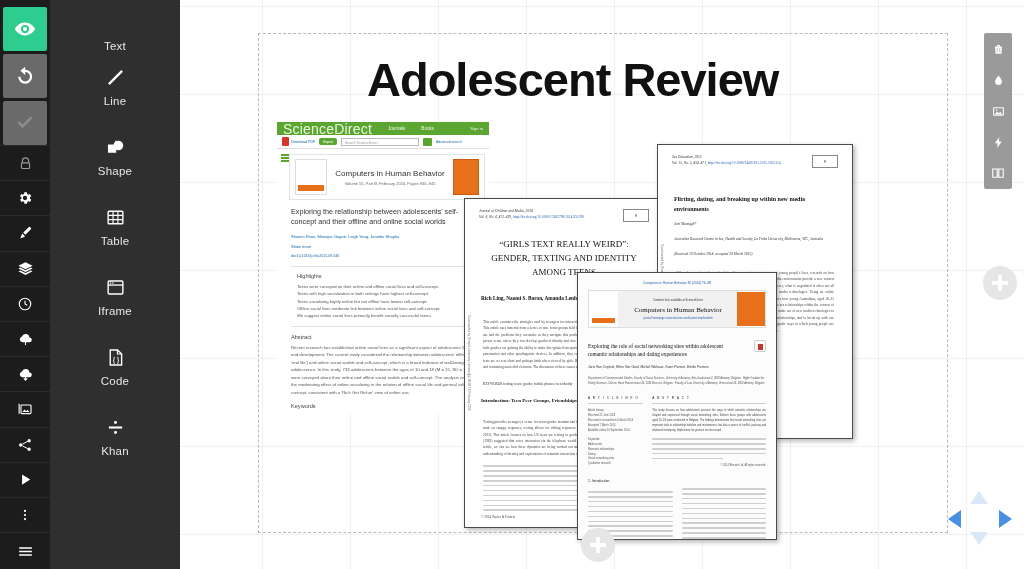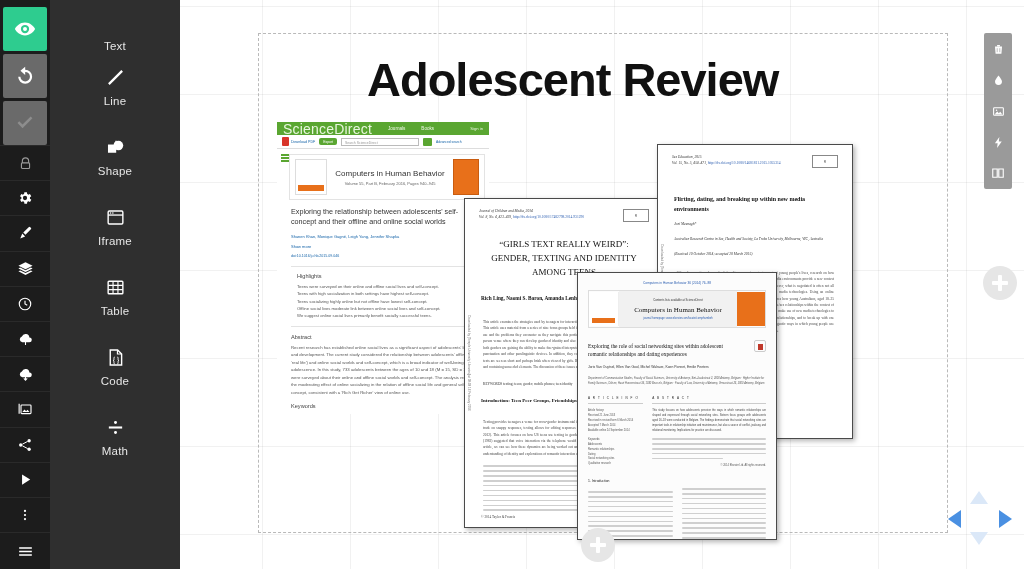--- a/index.html
+++ b/index.html
@@ -363,52 +363,52 @@
         <svg width="21" height="21" viewBox="0 0 24 24">
           <rect x="3.4" y="8.6" width="9.4" height="9.4" fill="#fff" stroke="none"></rect>
           <circle cx="15.4" cy="9.8" r="5.4" fill="#fff" stroke="none"></circle>
           <path d="M12.6 3.6 9.6 8.6h6z" fill="#fff" stroke="none"></path>
         </svg>
         <span class="tool-label">Shape</span>
       </div>
 
       <div class="tool">
         <svg width="21" height="21" viewBox="0 0 24 24">
+          <rect x="3.6" y="4.8" width="16.8" height="14.4" rx="1"></rect>
+          <path d="M3.6 9.6h16.8M3.6 14.4h16.8M9.2 4.8v14.4M14.8 4.8v14.4" stroke-width="1.3"></path>
+        </svg>
+        <span class="tool-label">Table</span>
+      </div>
+
+      <div class="tool">
+        <svg width="21" height="21" viewBox="0 0 24 24">
           <rect x="3.6" y="4.6" width="16.8" height="14.8" rx="1.3"></rect>
           <path d="M3.6 9.2h16.8" stroke-width="1.5"></path>
           <circle cx="6.4" cy="6.9" r=".9" fill="#fff" stroke="none"></circle>
           <circle cx="9" cy="6.9" r=".9" fill="#fff" stroke="none"></circle>
         </svg>
         <span class="tool-label">Iframe</span>
-      </div>
-
-      <div class="tool">
-        <svg width="21" height="21" viewBox="0 0 24 24">
-          <rect x="3.6" y="4.8" width="16.8" height="14.4" rx="1"></rect>
-          <path d="M3.6 9.6h16.8M3.6 14.4h16.8M9.2 4.8v14.4M14.8 4.8v14.4" stroke-width="1.3"></path>
-        </svg>
-        <span class="tool-label">Table</span>
       </div>
 
       <div class="tool">
         <svg width="21" height="21" viewBox="0 0 24 24">
           <path d="M6 3.4h8.4L19 8v12.6H6z"></path>
           <path d="M14.2 3.6V8H19" stroke-width="1.3"></path>
           <path d="M11.2 11.4c-1 0-1 1.2-1 2s.2 2-1 2c1.2 0 1 1.2 1 2s0 2 1 2M14 11.4c1 0 1 1.2 1 2s-.2 2 1 2c-1.2 0-1 1.2-1 2s0 2-1 2" stroke-width="1.1"></path>
         </svg>
         <span class="tool-label">Code</span>
       </div>
 
       <div class="tool">
         <svg width="21" height="21" viewBox="0 0 24 24">
           <circle cx="12" cy="6.4" r="1.7" fill="#fff" stroke="none"></circle>
           <path d="M4.4 12h15.2" stroke-width="2.4"></path>
           <circle cx="12" cy="17.6" r="1.7" fill="#fff" stroke="none"></circle>
         </svg>
-        <span class="tool-label">Math</span>
+        <span class="tool-label">Khan</span>
       </div>
     </div>
 
   </div>
 
   <div id="canvas-wrap">
     <div id="grid"></div>
 
     <div id="slide">
 

